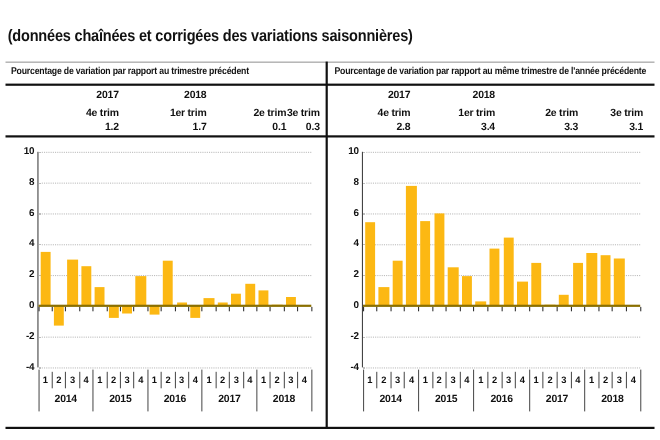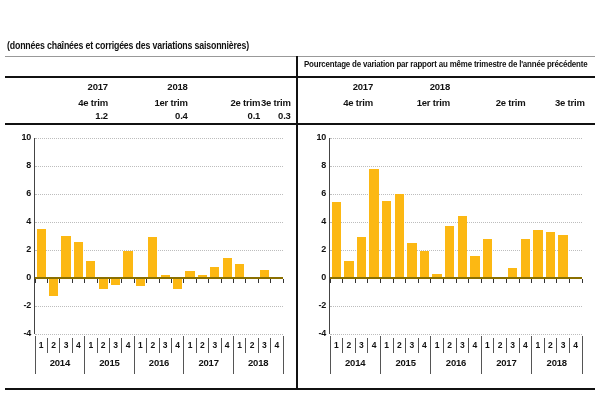--- a/index.html
+++ b/index.html
@@ -2,21 +2,21 @@
 <html><head>
 <meta charset="utf-8">
 <style>
   html,body{margin:0;padding:0;background:#fff;}
   #root{
     position:relative;width:600px;height:400px;background:#fff;overflow:hidden;
     font-family:"Liberation Sans","DejaVu Sans",sans-serif;color:#111;
   }
   .condensed{display:inline-block;transform:scaleX(.88);transform-origin:left center;white-space:nowrap;letter-spacing:-.2px;}
   .title{position:absolute;left:7px;top:5px;font-size:13.5px;font-weight:bold;}
-  .subtitle{position:absolute;left:7px;top:40px;font-size:10px;font-weight:bold;color:#111;}
+  .subtitle{position:absolute;left:7px;top:24px;font-size:15px;font-weight:bold;color:#111;}
   .hline,.vline{position:absolute;background:#111;}
   .panel{position:absolute;top:56px;}
   .phead{position:absolute;left:5px;top:3px;font-size:9px;font-weight:bold;}
   .prow{position:absolute;left:0;width:100%;height:14px;}
   .prow span{position:absolute;font-size:9.5px;font-weight:bold;white-space:nowrap;letter-spacing:-.2px;}
   .chart{position:absolute;}
   .grid{position:absolute;left:0;width:100%;height:0;border-top:1px dotted #bdbdbd;}
   .ylab{position:absolute;width:30px;text-align:right;font-size:9px;font-weight:bold;letter-spacing:-.3px;}
   .bar{position:absolute;z-index:1;}
   .zeroline{position:absolute;left:0;width:100%;height:2px;z-index:2;}
@@ -33,49 +33,56 @@
 <div id="root">
   <div class="subtitle"><span class="condensed">(données chaînées et corrigées des variations saisonnières)</span></div>
 
   <div class="hline" style="left:5px;top:56px;width:590px;height:1px;background:#999;"></div>
   <div class="hline" style="left:5px;top:76px;width:590px;height:2px;"></div>
   <div class="hline" style="left:5px;top:123px;width:590px;height:2px;"></div>
   <div class="hline" style="left:5px;top:388px;width:590px;height:2px;"></div>
   <div class="vline" style="left:296px;top:56px;width:2px;height:334px;"></div>
 
   <div class="panel" id="panel0" style="left:5px;width:290px;height:67px;">
+    <div class="phead"><span class="condensed">Pourcentage de variation par rapport au trimestre précédent</span></div>
     <div class="prow" style="top:25px;">
         <span style="right: 64.5%;">2017</span>
         <span style="right: 37%;">2018</span>
       </div>
     <div class="prow" style="top:41px;">
         <span style="right: 64.5%;">4e trim</span>
         <span style="right: 37%;">1er trim</span>
         <span style="right: 12%;">2e trim</span>
         <span style="right: 1.5%;">3e trim</span>
       </div>
     <div class="prow" style="top:54px;">
         <span style="right: 64.5%;">1.2</span>
-        <span style="right: 37%;">0.4</span>
+        <span style="right: 37%;">1.7</span>
         <span style="right: 12%;">0.1</span>
         <span style="right: 1.5%;">0.3</span>
       </div>
   </div>
 
   <div class="panel" id="panel1" style="left:299px;width:296px;height:67px;">
     <div class="phead"><span class="condensed">Pourcentage de variation par rapport au même trimestre de l'année précédente</span></div>
     <div class="prow" style="top:25px;">
         <span style="right: 75%;">2017</span>
         <span style="right: 49%;">2018</span>
       </div>
     <div class="prow" style="top:41px;">
         <span style="right: 75%;">4e trim</span>
         <span style="right: 49%;">1er trim</span>
         <span style="right: 23.5%;">2e trim</span>
         <span style="right: 3.5%;">3e trim</span>
+      </div>
+    <div class="prow" style="top:54px;">
+        <span style="right: 75%;">2.8</span>
+        <span style="right: 49%;">3.4</span>
+        <span style="right: 23.5%;">3.3</span>
+        <span style="right: 3.5%;">3.1</span>
       </div>
   </div>
 
   <div class="chart" id="chart0" style="left:35px;top:138px;width:248px;height:196px;">
       <div class="grid" style="top: 0px;"></div>
       <div class="ylab" style="left: -34px; top: -6px;">10</div>
       <div class="grid" style="top: 28px;"></div>
       <div class="ylab" style="left: -34px; top: 22px;">8</div>
       <div class="grid" style="top: 56px;"></div>
       <div class="ylab" style="left: -34px; top: 50px;">6</div>

